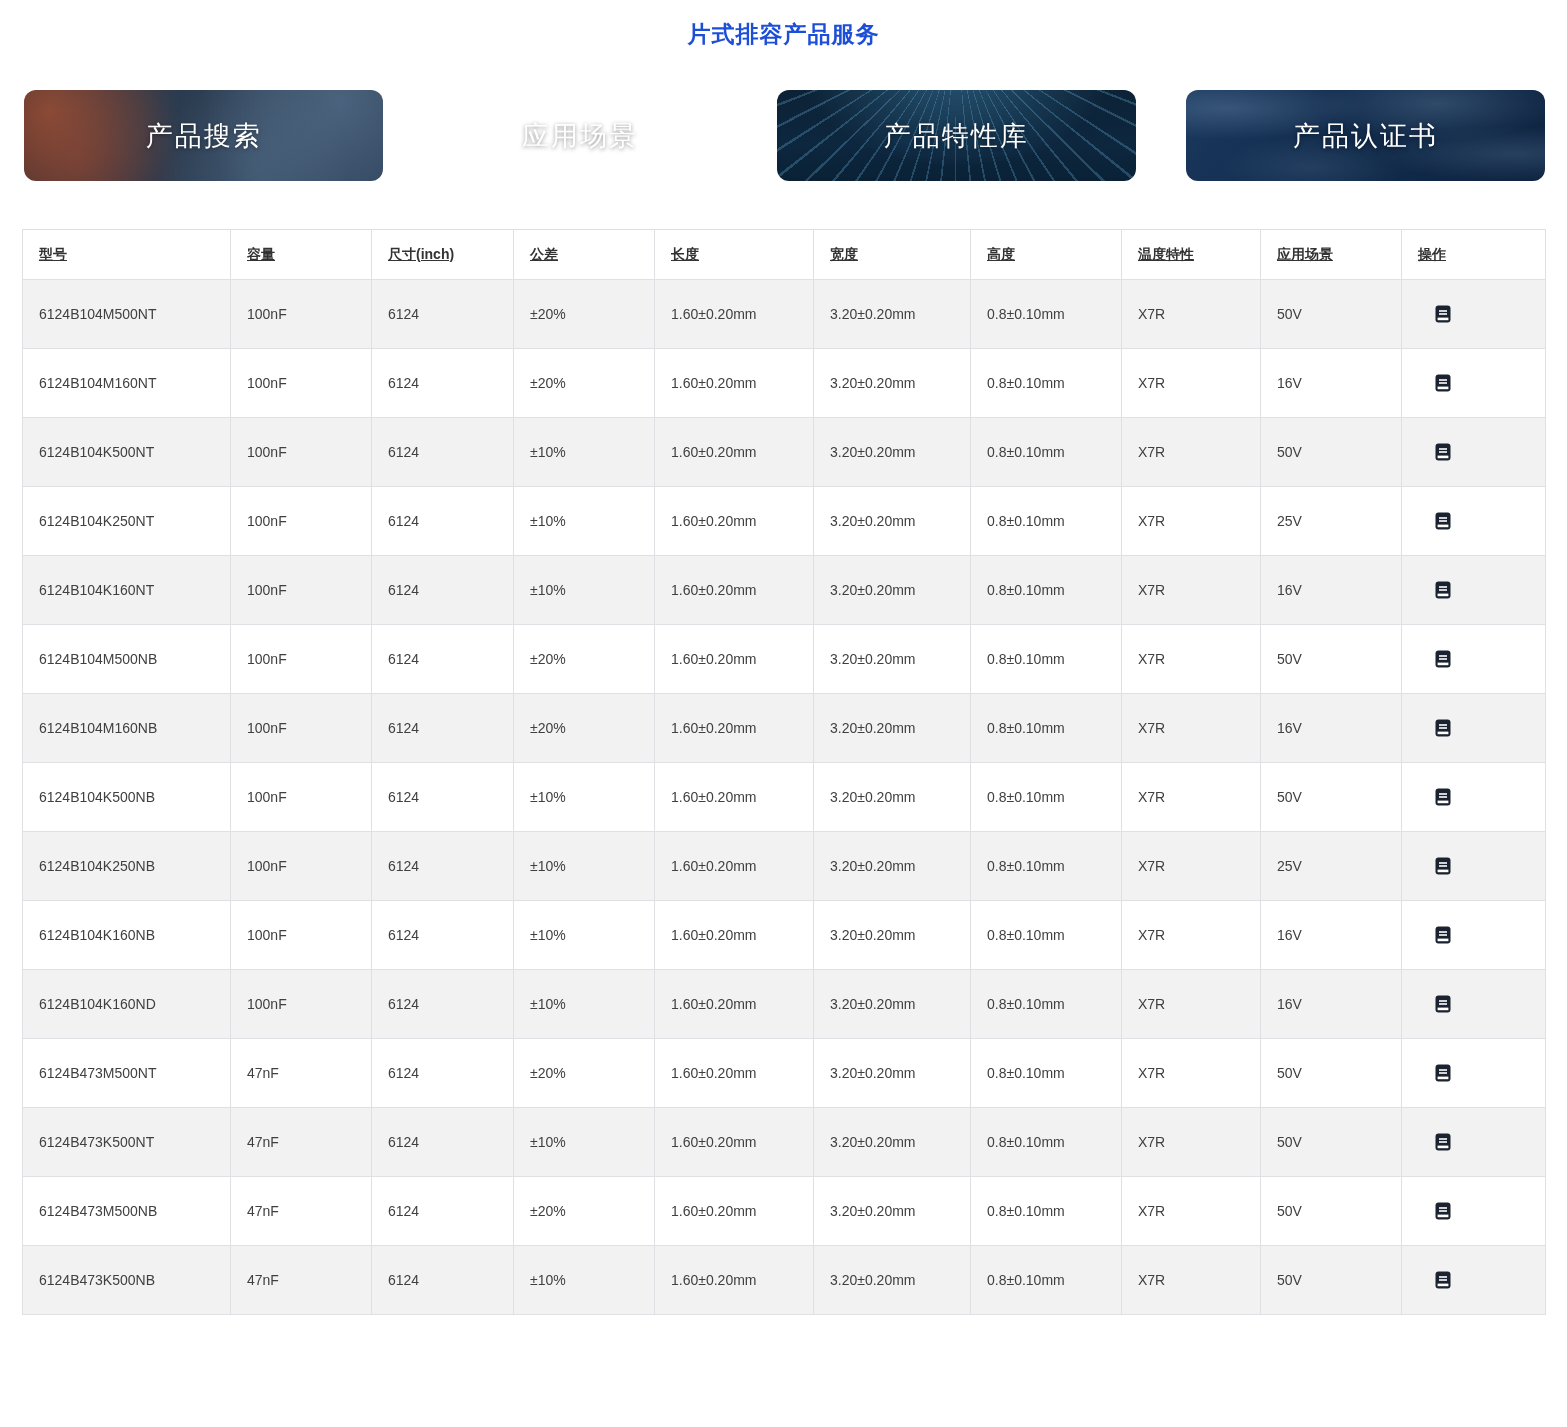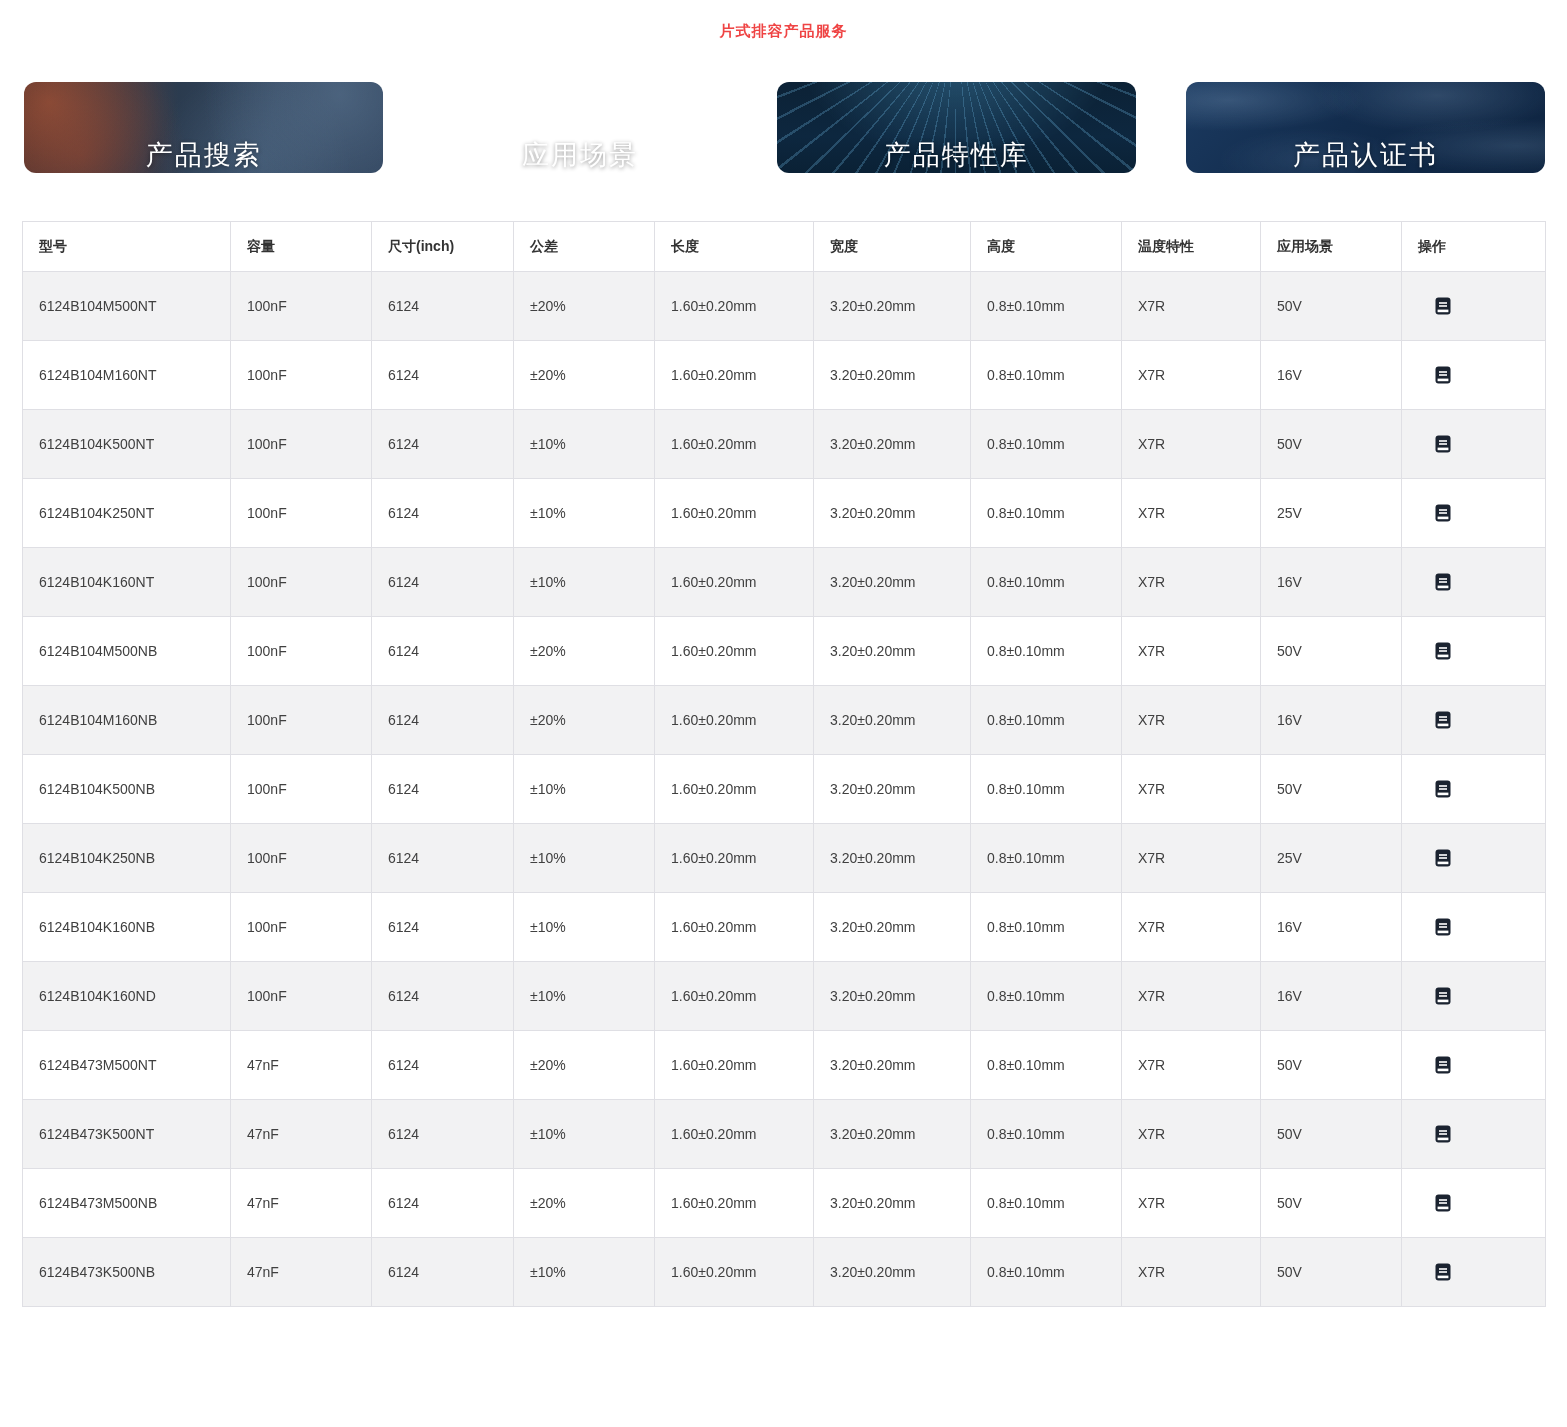--- a/index.html
+++ b/index.html
@@ -6,43 +6,43 @@
   html, body { background: #ffffff; }
   body {
     width: 1567px;
     font-family: "Liberation Sans", "DejaVu Sans", sans-serif;
     color: #333;
   }
   .page { width: 1567px; padding-bottom: 10px; }
 
   .section-title {
     text-align: center;
-    font-size: 15px;
+    font-size: 23px;
     font-weight: 700;
-    color: #ef4444;
+    color: #1d4ed8;
     letter-spacing: 1px;
     line-height: 1;
   }
   .services-title { padding-top: 23px; }
   .list-title { margin-top: 77px; }
 
   
   .banners {
     margin: 44px 22px 0 24px;
     display: flex;
     gap: 17px;
   }
   .banner {
     position: relative;
     flex: 1 1 0;
     height: 91px;
     border-radius: 12px;
     overflow: hidden;
     display: flex;
-    align-items: flex-end;
+    align-items: center;
     justify-content: center;
     cursor: pointer;
   }
   .banner-label {
     position: relative;
     z-index: 2;
     color: #ffffff;
     font-size: 27px;
     letter-spacing: 2px;
     text-shadow: 0 1px 4px rgba(0,0,0,.45);
@@ -94,21 +94,21 @@
   th, td {
     border: 1px solid #dfdfe4;
     padding: 0 10px 0 16px;
     font-size: 14px;
     text-align: left;
     vertical-align: middle;
     overflow: hidden;
     white-space: nowrap;
   }
   thead tr { height: 50px; background: #ffffff; }
-  th { font-weight: 700; color: #333; }
+  th { font-weight: 700; color: #333; text-decoration: underline; }
   tbody tr { height: 69px; }
   tbody tr:nth-child(odd) { background: #f2f2f3; }
   tbody tr:nth-child(even) { background: #ffffff; }
   td { color: #404040; }
   .action-btn {
     display: inline-flex;
     align-items: center;
     justify-content: center;
     width: 22px;
     height: 22px;

